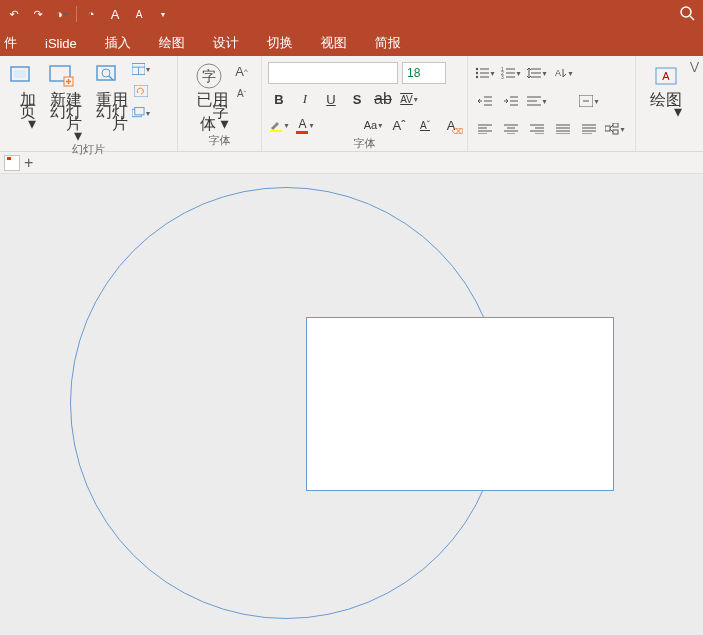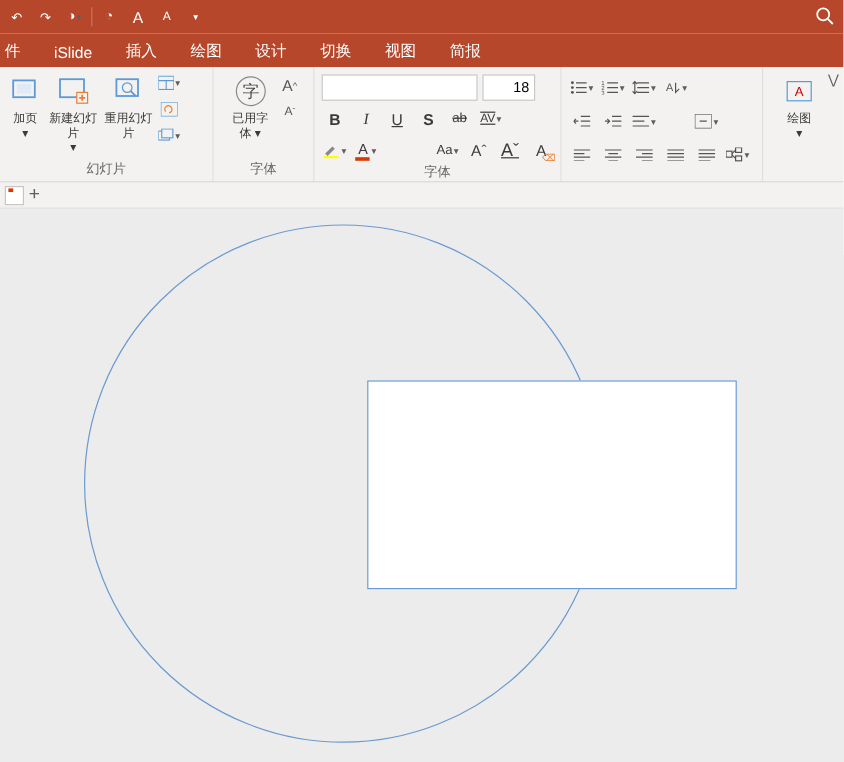--- a/index.html
+++ b/index.html
@@ -23,27 +23,27 @@
   .tab.islide { color:#fff; }
 
   
   .ribbon { height:96px; background:#f3f2f1; border-bottom:1px solid #d8d8d8; display:flex; position:relative;}
   .group { border-right:1px solid #e1dfdd; height:100%; display:flex; flex-direction:column; position:relative;}
   .group-body { flex:1; display:flex; align-items:flex-start; padding:4px 6px 0 6px; gap:4px;}
   .group-label { height:18px; text-align:center; font-size:11px; color:#666; position:relative;}
 
   .bigbtn { width:42px; display:flex; flex-direction:column; align-items:center; gap:2px; cursor:pointer;}
   .bigbtn .ic { width:32px; height:32px; display:flex; align-items:center; justify-content:center;}
-  .bigbtn .lbl { font-size:10px; color:#3b3a39; text-align:center; line-height:12px;}
+  .bigbtn .lbl { font-size:16px; color:#3b3a39; text-align:right; line-height:12px;}
   .tiny { width:18px; height:18px; display:flex; align-items:center; justify-content:center; color:#555; cursor:pointer; font-size:12px;}
   .stackcol { display:flex; flex-direction:column; gap:4px;}
 
   
   .fontname { width:130px; height:22px; border:1px solid #c8c6c4; background:#fff; font-size:12px; padding:0 4px; color:#8a8886;}
-  .fontsize { width:44px; height:22px; border:1px solid #c8c6c4; background:#fff; font-size:12px; padding:0 4px; color:#000000;text-align:right;}
+  .fontsize { width:44px; height:22px; border:1px solid #c8c6c4; background:#fff; font-size:12px; padding:0 4px; color:#15803d;}
   .row { display:flex; gap:4px; align-items:center;}
   .iconbtn { width:22px; height:22px; display:flex; align-items:center; justify-content:center; color:#3b3a39; cursor:pointer; font-size:13px;}
   .iconbtn svg{display:block;}
   .underline-red { border-bottom:3px solid #d83b01; }
 
   
   .thumbbar { height:22px; background:#f3f2f1; border-bottom:1px solid #e1dfdd; display:flex; align-items:center; padding-left:4px;}
   .thumb-tab { width:16px; height:16px; border:1px solid #c8c6c4; background:#fff; margin-right:4px; cursor:pointer;}
   .plus { font-size:16px; color:#605e5c; cursor:pointer;}
 
@@ -174,38 +174,38 @@
     <div class="group-body" style="flex-direction:column; gap:4px; padding-top:6px;">
       <div class="row">
         <input class="fontname" placeholder="" style="">
         <input class="fontsize" value="18" style="">
       </div>
       <div class="row">
         <div class="iconbtn" style="font-weight:700;">B</div>
         <div class="iconbtn" style="font-style:italic; font-family:serif;">I</div>
         <div class="iconbtn" style="text-decoration:underline;">U</div>
         <div class="iconbtn" style="font-weight:700;">S</div>
-        <div class="iconbtn" style="text-decoration:line-through; font-size:11px;">ab</div>
+        <div class="iconbtn" style="text-decoration:line-through; font-size:16px;">ab</div>
         <div class="iconbtn chev" style="font-size:10px;">
             <span style="text-decoration:overline underline;">AV</span>
           </div>
       </div>
       <div class="row">
         <div class="iconbtn chev">
           <svg width="14" height="14" viewBox="0 0 14 14">
               <path d="M2 10 L8 4 L10 6 L4 12 Z" fill="#888"></path>
               <rect x="1" y="12" width="12" height="2" fill="#ffff00"></rect>
             </svg>
         </div>
         <div class="iconbtn chev">
             <span class="underline-red" style="display:inline-block; width:12px; text-align:center; font-size:12px;">A</span>
           </div>
         <div class="iconbtn chev" style="font-size:11px;margin-left:42px;">Aa</div>
         <div class="iconbtn" style="font-size:13px;">Aˆ</div>
-        <div class="iconbtn" style="font-size:15px;text-decoration:underline;">Aˇ</div>
+        <div class="iconbtn" style="font-size:10px;text-decoration:underline;">Aˇ</div>
         <div class="iconbtn" style="position:relative;">A<span style="position:absolute; right:-1px; bottom:0; font-size:8px; color:#ed7d31;">⌫</span></div>
       </div>
     </div>
     <div class="group-label">字体</div>
   </div>
 
   <div class="group" style="width:168px;">
     <div class="group-body" style="flex-direction:column; gap:6px; padding-top:6px;">
       <div class="row">
         <div class="iconbtn chev">

